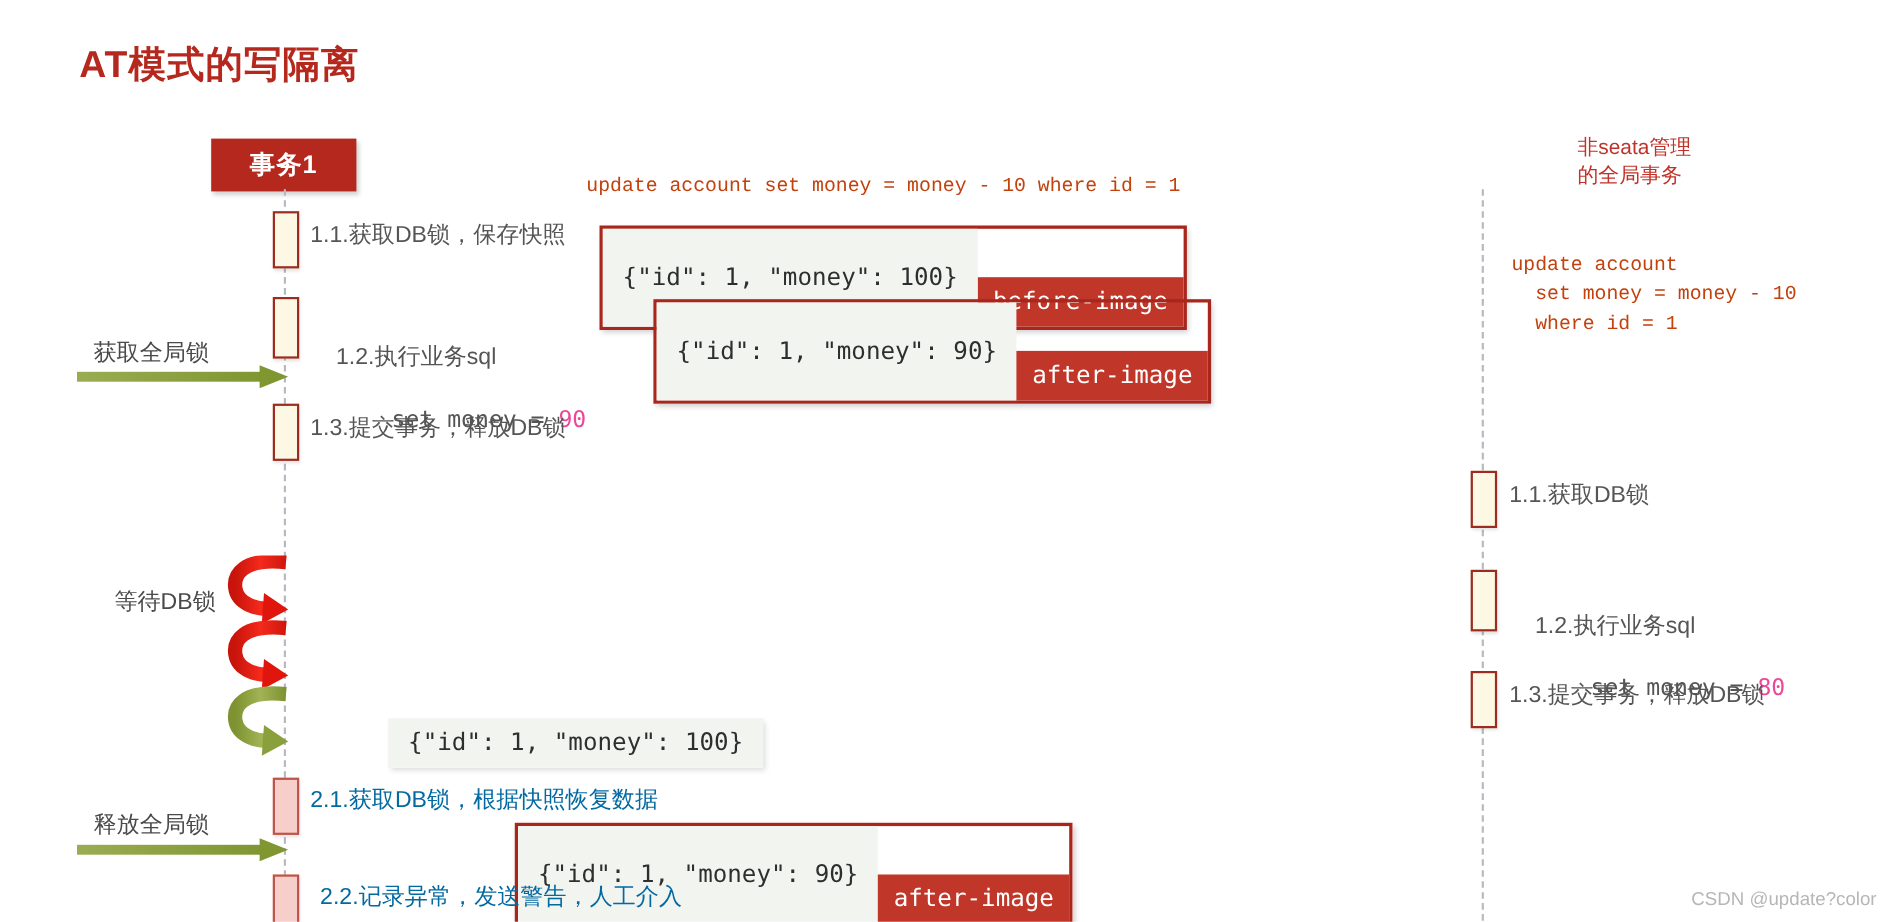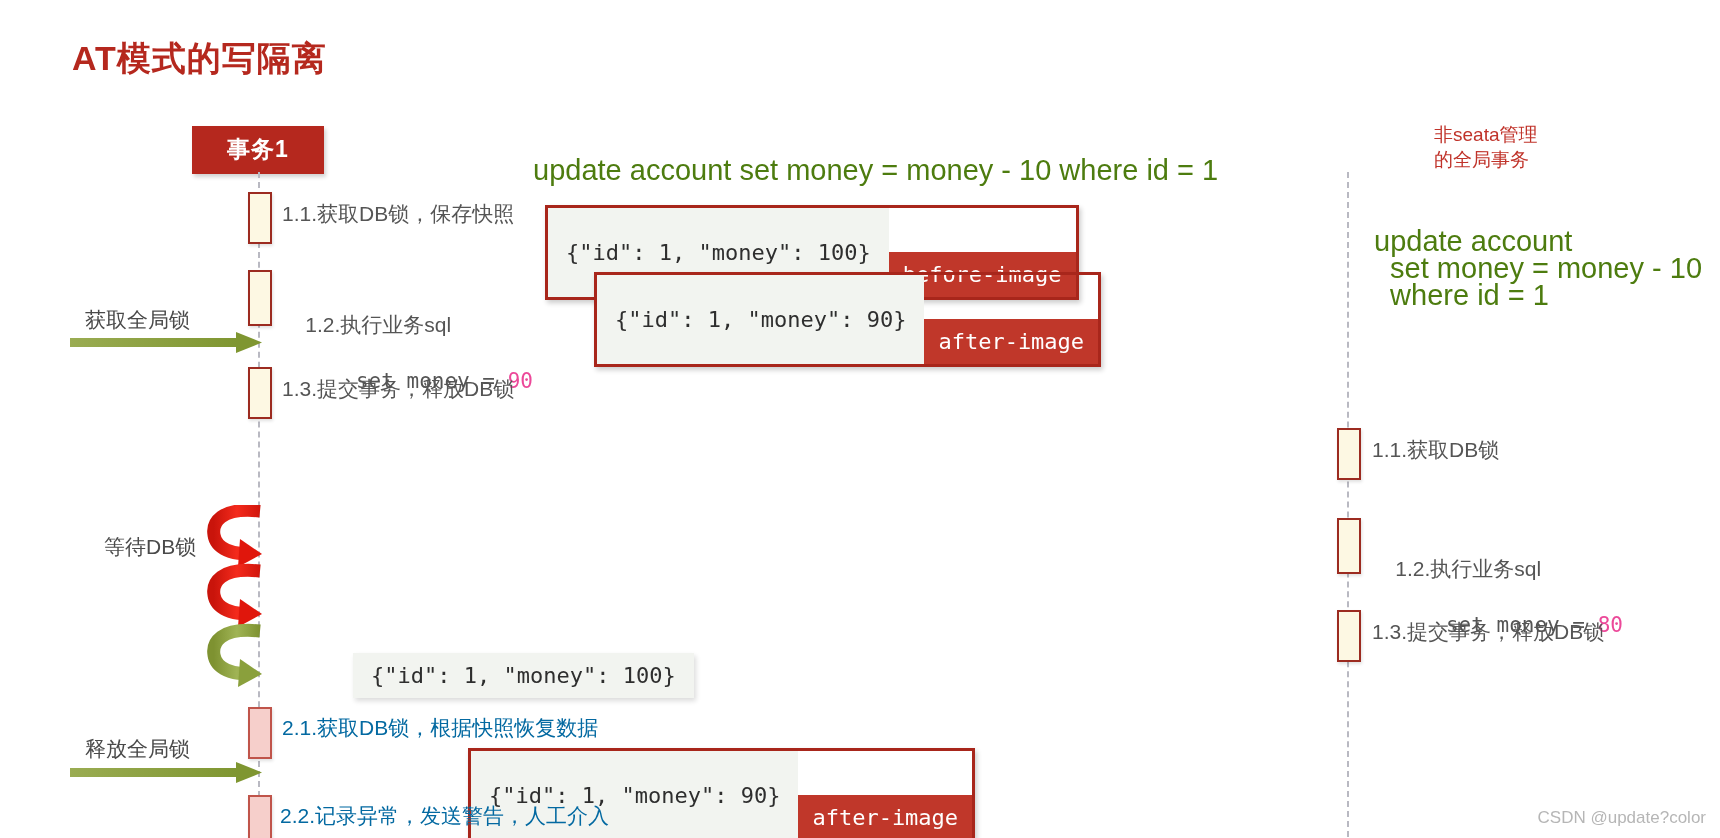--- a/index.html
+++ b/index.html
@@ -73,23 +73,23 @@
     color: #555555;
     white-space: pre;
     line-height: 28px;
   }
   .step.danger { color: #0369a1; font-weight: normal; }
   .mono { font-family: "DejaVu Sans Mono", "Liberation Mono", monospace; }
   .num-red { color: #ec4899; }
 
   
   .sql {
-    font-family: Liberation Sans, sans-serif;
-    font-size: 29px;
-    color: #4d7c0f;
+    font-family: Liberation Mono, monospace;
+    font-size: 18px;
+    color: #c2410c;
     white-space: pre;
     line-height: 27px;
   }
 
   
   table.db {
     border-collapse: separate;
     border-spacing: 3px;
   }
   table.db th {
@@ -255,21 +255,21 @@
     <rect x="0" y="8" width="168" height="9" fill="url(#g-green-h)"></rect>
     <polygon points="166,2 192,12.5 166,23" fill="#7f9631"></polygon>
   </svg>
 
   <div class="abs chip outlined" style="left:468px; top:748px;">
     <div class="json">{"id": 1, "money": 90}</div>
     <div class="tag">after-image</div>
   </div>
 
   <div class="abs activation rollback" style="left:248px; top:795px; height:44px;"></div>
-  <div class="abs step danger" style="left:280px; top:802px;">2.2.记录异常，发送警告，人工介入</div>
+  <div class="abs step danger" style="left:291px; top:802px;">2.2.记录异常，发送警告，人工介入</div>
 
   <div class="abs note" style="left:1434px; top:122px;">非seata管理
 的全局事务</div>
   <div class="abs lifeline" id="lifeline-2"></div>
 
   <div class="abs sql" style="left:1374px; top:190px;margin-top:38px;">update account
   set money = money - 10
   where id = 1</div>
 
   <div class="abs activation" style="left:1337px; top:428px; height:48px;"></div>

